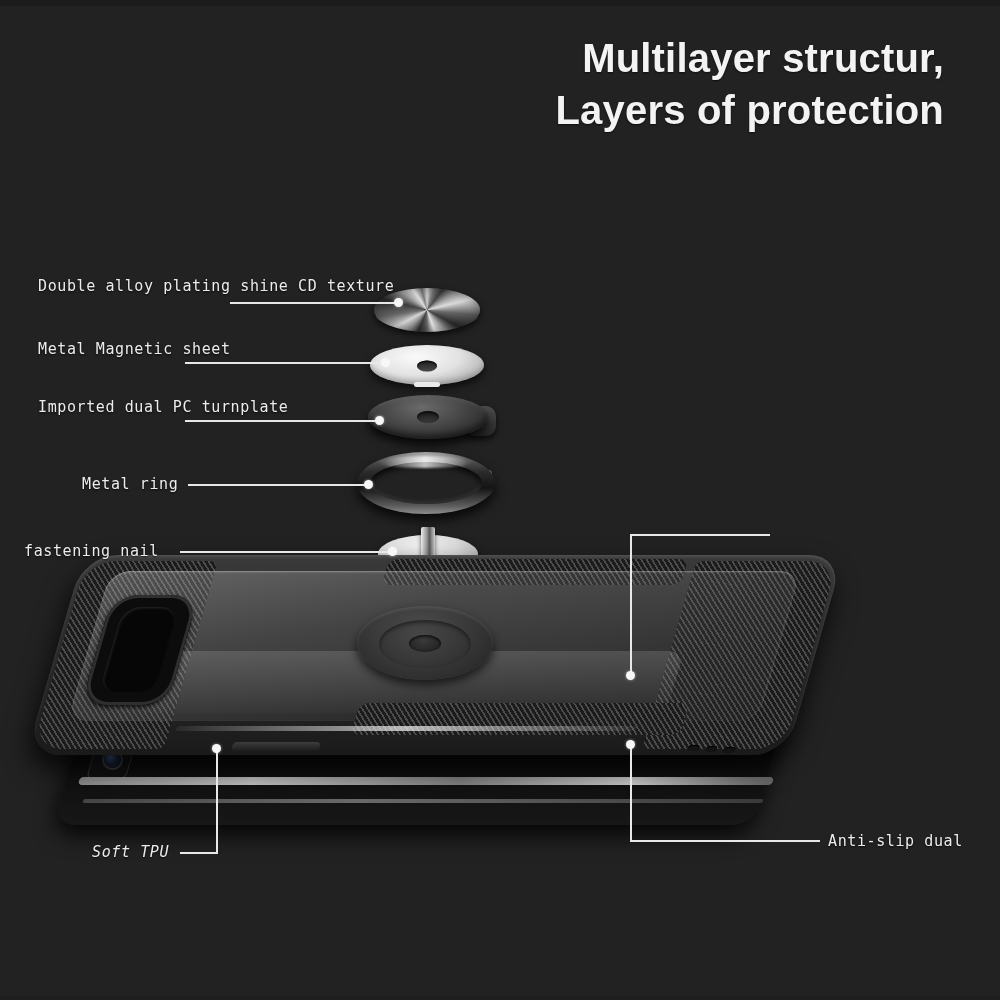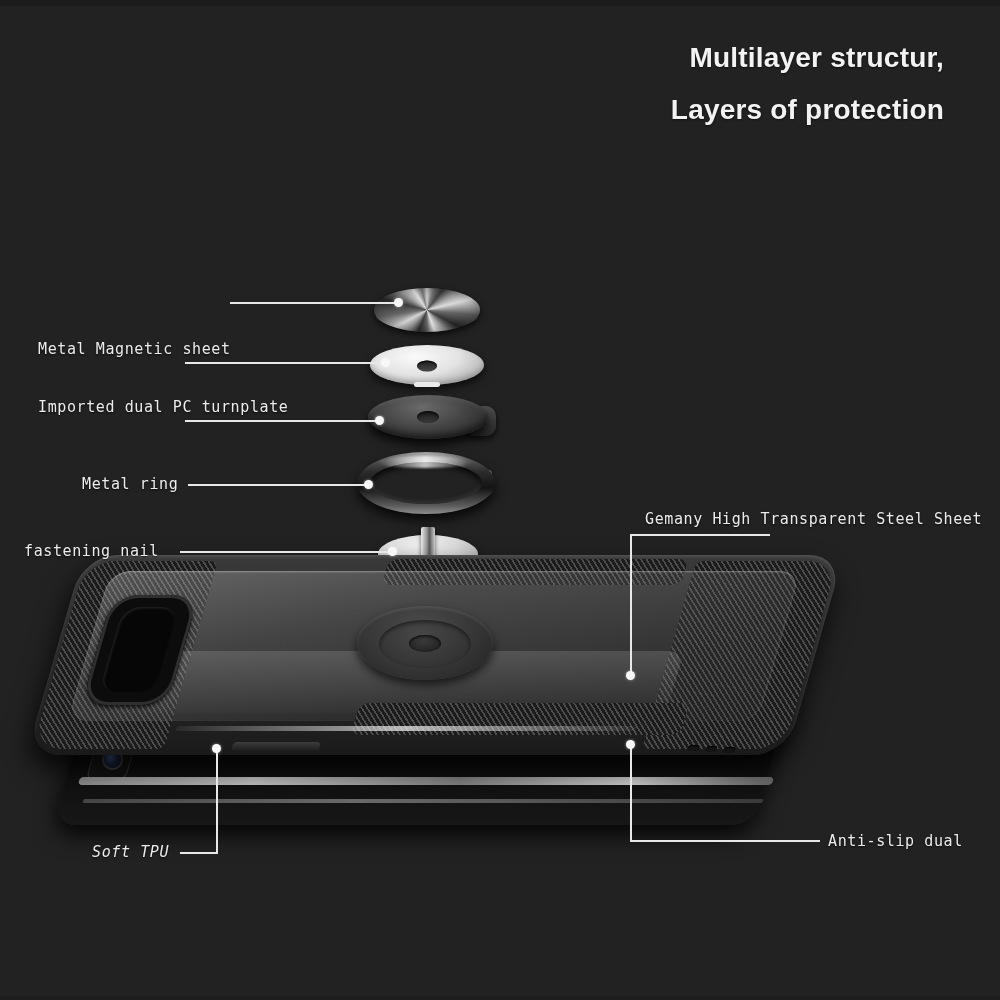--- a/index.html
+++ b/index.html
@@ -15,21 +15,21 @@
   .topstrip{position:absolute;left:0;top:0;width:1000px;height:6px;background:#1b1b1b;}
   .botstrip{position:absolute;left:0;bottom:0;width:1000px;height:4px;background:#1e1e1e;}
 
   
   .title{
     position:absolute;right:56px;top:32px;
     text-align:right;
     color:#f3f3f3;
     font-family:"Liberation Sans",sans-serif;
     font-weight:bold;
-    font-size:28px;
+    font-size:40px;
     line-height:52px;
     letter-spacing:.2px;
     text-shadow:0 1px 2px rgba(0,0,0,.6);
   }
   .title span{display:block;white-space:nowrap;}
 
   
   .lbl{
     position:absolute;
     color:#ececec;
@@ -349,40 +349,40 @@
     <div class="pad-mid"></div>
     <div class="pad-center"></div>
   </div>
 
   <div class="hl-strip"></div>
   <div class="btn-strip"></div>
   <div class="spk s1"></div>
   <div class="spk s2"></div>
   <div class="spk s3"></div>
 
+  <div class="lbl" style="left:38px;top:277px;">Double alloy plating shine CD texture</div>
   <div class="lead h" style="left:230px;top:302px;width:168px;"></div>
   <div class="dot" style="left:394px;top:298px;"></div>
 
   <div class="lbl" style="left:38px;top:340px;text-align:center;">Metal Magnetic sheet</div>
   <div class="lead h" style="left:185px;top:362px;width:200px;"></div>
   <div class="dot" style="left:381px;top:358px;"></div>
 
   <div class="lbl" style="left:38px;top:398px;">Imported dual PC turnplate</div>
   <div class="lead h" style="left:185px;top:420px;width:194px;"></div>
   <div class="dot" style="left:375px;top:416px;"></div>
 
   <div class="lbl" style="left:82px;top:475px;">Metal ring</div>
   <div class="lead h" style="left:188px;top:484px;width:180px;"></div>
   <div class="dot" style="left:364px;top:480px;"></div>
 
   <div class="lbl" style="left:24px;top:542px;">fastening nail</div>
   <div class="lead h" style="left:180px;top:551px;width:212px;"></div>
   <div class="dot" style="left:388px;top:547px;"></div>
 
-  <div class="lbl" style="left:645px;top:510px;">Gemany High Transparent Steel Sheet</div>
   <div class="lead h" style="left:630px;top:534px;width:140px;"></div>
   <div class="lead v" style="left:630px;top:534px;height:142px;"></div>
   <div class="dot" style="left:626px;top:671px;"></div>
 
   <div class="lbl" style="left:92px;top:843px;font-style:italic;">Soft TPU</div>
   <div class="lead h" style="left:180px;top:852px;width:38px;"></div>
   <div class="lead v" style="left:216px;top:752px;height:100px;"></div>
   <div class="dot" style="left:212px;top:744px;"></div>
 
   <div class="lbl" style="left:828px;top:832px;">Anti-slip dual</div>

